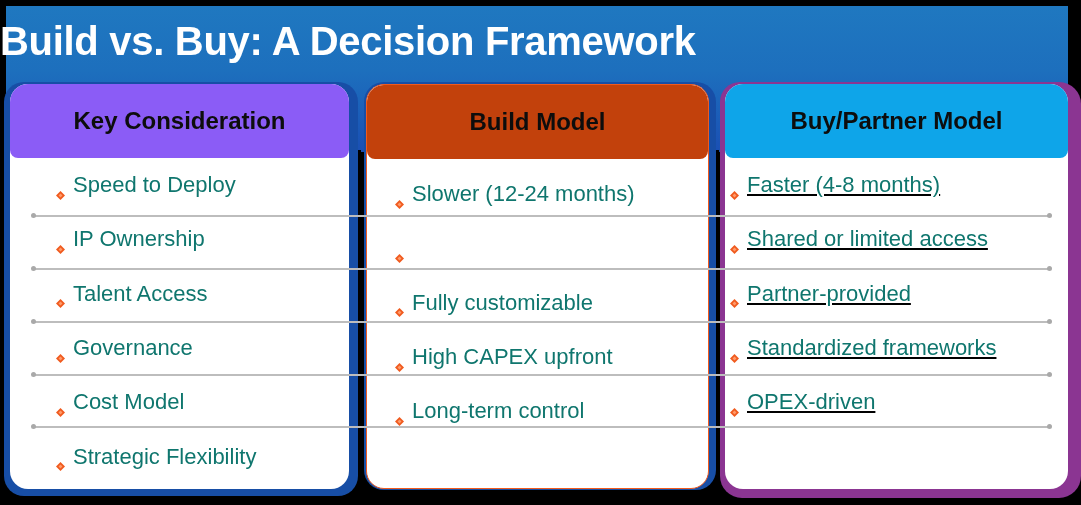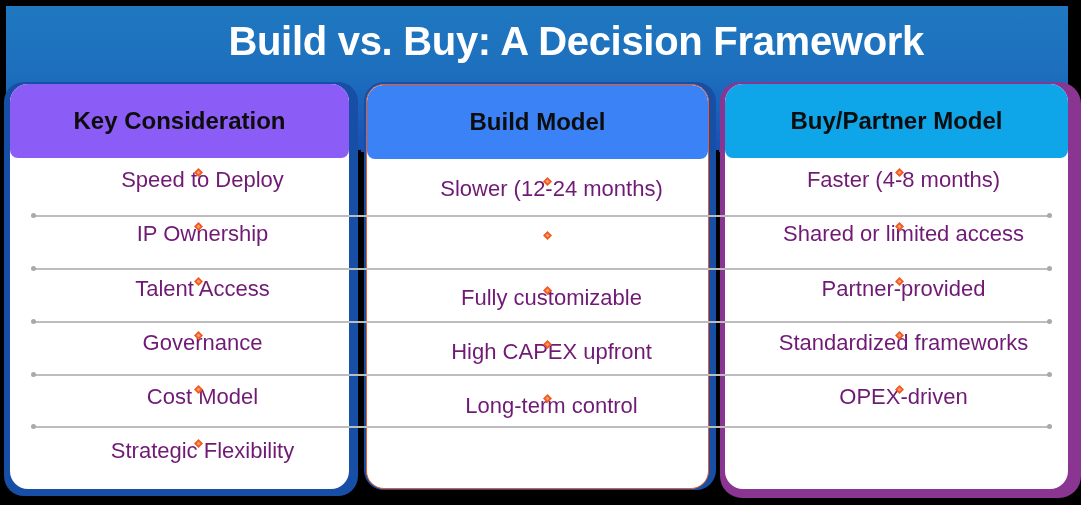--- a/index.html
+++ b/index.html
@@ -3,34 +3,34 @@
 <meta charset="utf-8">
 <style>
   html, body { margin:0; padding:0; background:#000; }
   body { width:1081px; height:505px; position:relative; overflow:hidden; font-family:"Liberation Sans", "DejaVu Sans", sans-serif; }
   .banner {
     position:absolute; left:6px; top:6px; width:1062px; height:146px;
     background:linear-gradient(180deg,#1f78c0 0%,#1d6fbd 45%,#1a4fb4 100%);
   }
   .title {
     position:absolute; left:0; top:6px; width:924px; height:70px;
-    text-align:right; color:#fff; font-weight:bold; font-size:40px; line-height:70px;
+    text-align:left; color:#fff; font-weight:bold; font-size:40px; line-height:70px;
     letter-spacing:-0.3px;
   }
   .frame { position:absolute; top:82px; border-radius:20px; }
   .card {
     position:absolute; background:#fff; border-radius:18px; overflow:hidden;
   }
   .card-head {
     height:74px; display:flex; align-items:center; justify-content:center;
     font-weight:bold; font-size:24px; color:#0d0d0d; border-radius:16px 16px 8px 8px;
   }
   .rows { position:relative; }
   .row {
-    height:54.3px; display:flex; align-items:center; font-size:22px; color:#701a75;flex-direction:column;
+    height:54.3px; display:flex; align-items:center; font-size:22px; color:#0f766e;
   }
   .bullet {
     display:inline-block; width:9px; height:9px; margin-right:8px; position:relative; top:-1px;
   }
   .sep {
     position:absolute; height:1.5px; background:#bdbdbd; left:0; right:0;
   }
   .dot { position:absolute; width:5px; height:5px; border-radius:50%; background:#a9a9a9; top:-2px; }
   .vbar { position:absolute; background:#000; width:3px; }
 </style>
@@ -90,21 +90,21 @@
         <span class="bullet"><svg width="9" height="9" viewBox="0 0 9 9">
             <path d="M4.5 0 L9 4.5 L4.5 9 L0 4.5 Z" fill="#f05a1e"></path>
             <path d="M4.5 2.5 L6.5 4.5 L4.5 6.5 L2.5 4.5Z" fill="#ff9a6a"></path>
           </svg></span>
         <span>Strategic Flexibility</span>
       </div>
   </div>
 </div>
 
 <div class="card" style="left:366px; top:84px; width:341px; height:403px; border:1.5px solid #f05a1e;">
-  <div class="card-head" style="background:#3b82f6;">
+  <div class="card-head" style="background:#c2410c;">
     <span>Build Model</span>
   </div>
   <div class="rows" style="padding-left:28px;margin-top:8px;">
     <div class="row">
         <span class="bullet"><svg width="9" height="9" viewBox="0 0 9 9">
             <path d="M4.5 0 L9 4.5 L4.5 9 L0 4.5 Z" fill="#f05a1e"></path>
             <path d="M4.5 2.5 L6.5 4.5 L4.5 6.5 L2.5 4.5Z" fill="#ff9a6a"></path>
           </svg></span>
         <span>Slower (12-24 months)</span>
       </div>
@@ -135,21 +135,21 @@
           </svg></span>
         <span>Long-term control</span>
       </div>
   </div>
 </div>
 
 <div class="card" style="left:725px; top:84px; width:343px; height:405px;">
   <div class="card-head" style="background:#0ea5e9;">
     <span>Buy/Partner Model</span>
   </div>
-  <div class="rows" style="padding-left:14px;">
+  <div class="rows" style="padding-left:5px;text-decoration:underline;">
     <div class="row">
         <span class="bullet"><svg width="9" height="9" viewBox="0 0 9 9">
             <path d="M4.5 0 L9 4.5 L4.5 9 L0 4.5 Z" fill="#f05a1e"></path>
             <path d="M4.5 2.5 L6.5 4.5 L4.5 6.5 L2.5 4.5Z" fill="#ff9a6a"></path>
           </svg></span>
         <span>Faster (4-8 months)</span>
       </div>
     <div class="row">
         <span class="bullet"><svg width="9" height="9" viewBox="0 0 9 9">
             <path d="M4.5 0 L9 4.5 L4.5 9 L0 4.5 Z" fill="#f05a1e"></path>

